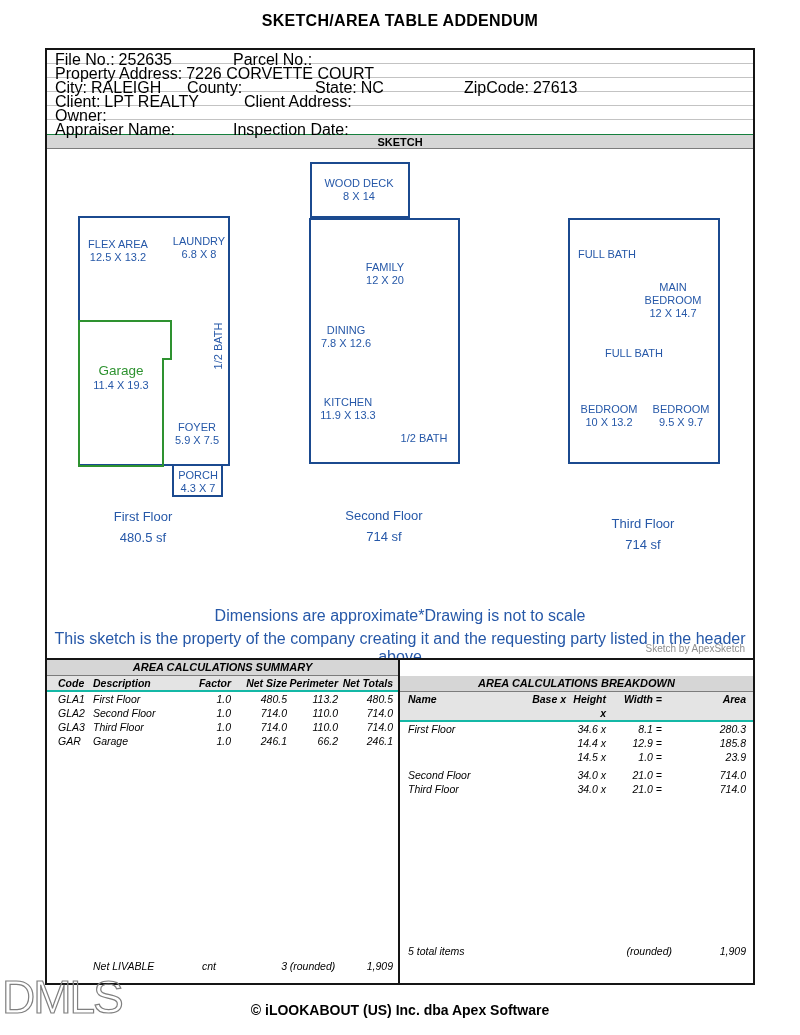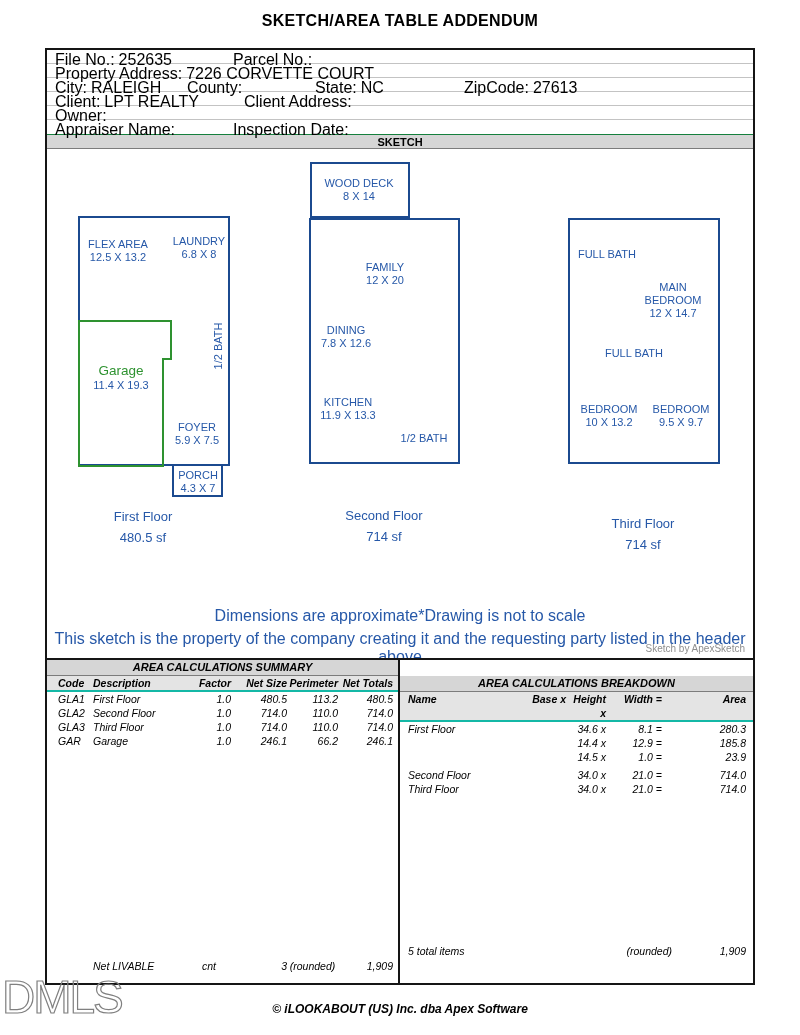--- a/index.html
+++ b/index.html
@@ -49,21 +49,21 @@
   .grid-bf { display:grid; grid-template-columns:126px 40px 40px 66px 74px;
     padding-right:7px; font-size:10.5px; line-height:14px; }
   .hdr { background:#e4e4e4; font-weight:bold; border-bottom:2px solid #14b8a6; }
   .r { text-align:right; } .ctr { text-align:center; }
   .c-code { padding-left:11px; } .c-name { padding-left:8px; }
   .spacer4 { height:4px; }
   .sum-foot { position:absolute; top:251px; left:0; right:0;margin-top:48px; }
   .brk-foot { position:absolute; top:268px; left:0; right:0; }
 
   .page-foot { position:absolute; left:0; right:0; top:1002px; text-align:center;
-    font-size:12px; font-weight:bold;font-style:italic; }
+    font-size:14px; font-weight:bold; }
   .watermark { position:absolute; left:2px; top:970px; z-index:10; font-size:46px;
     letter-spacing:-2px; color:transparent; -webkit-text-stroke:1.2px #808080; }
 </style>
 </head>
 <body>
 
 <div class="doc-title">SKETCH/AREA TABLE ADDENDUM</div>
 
 <div class="main">
 

